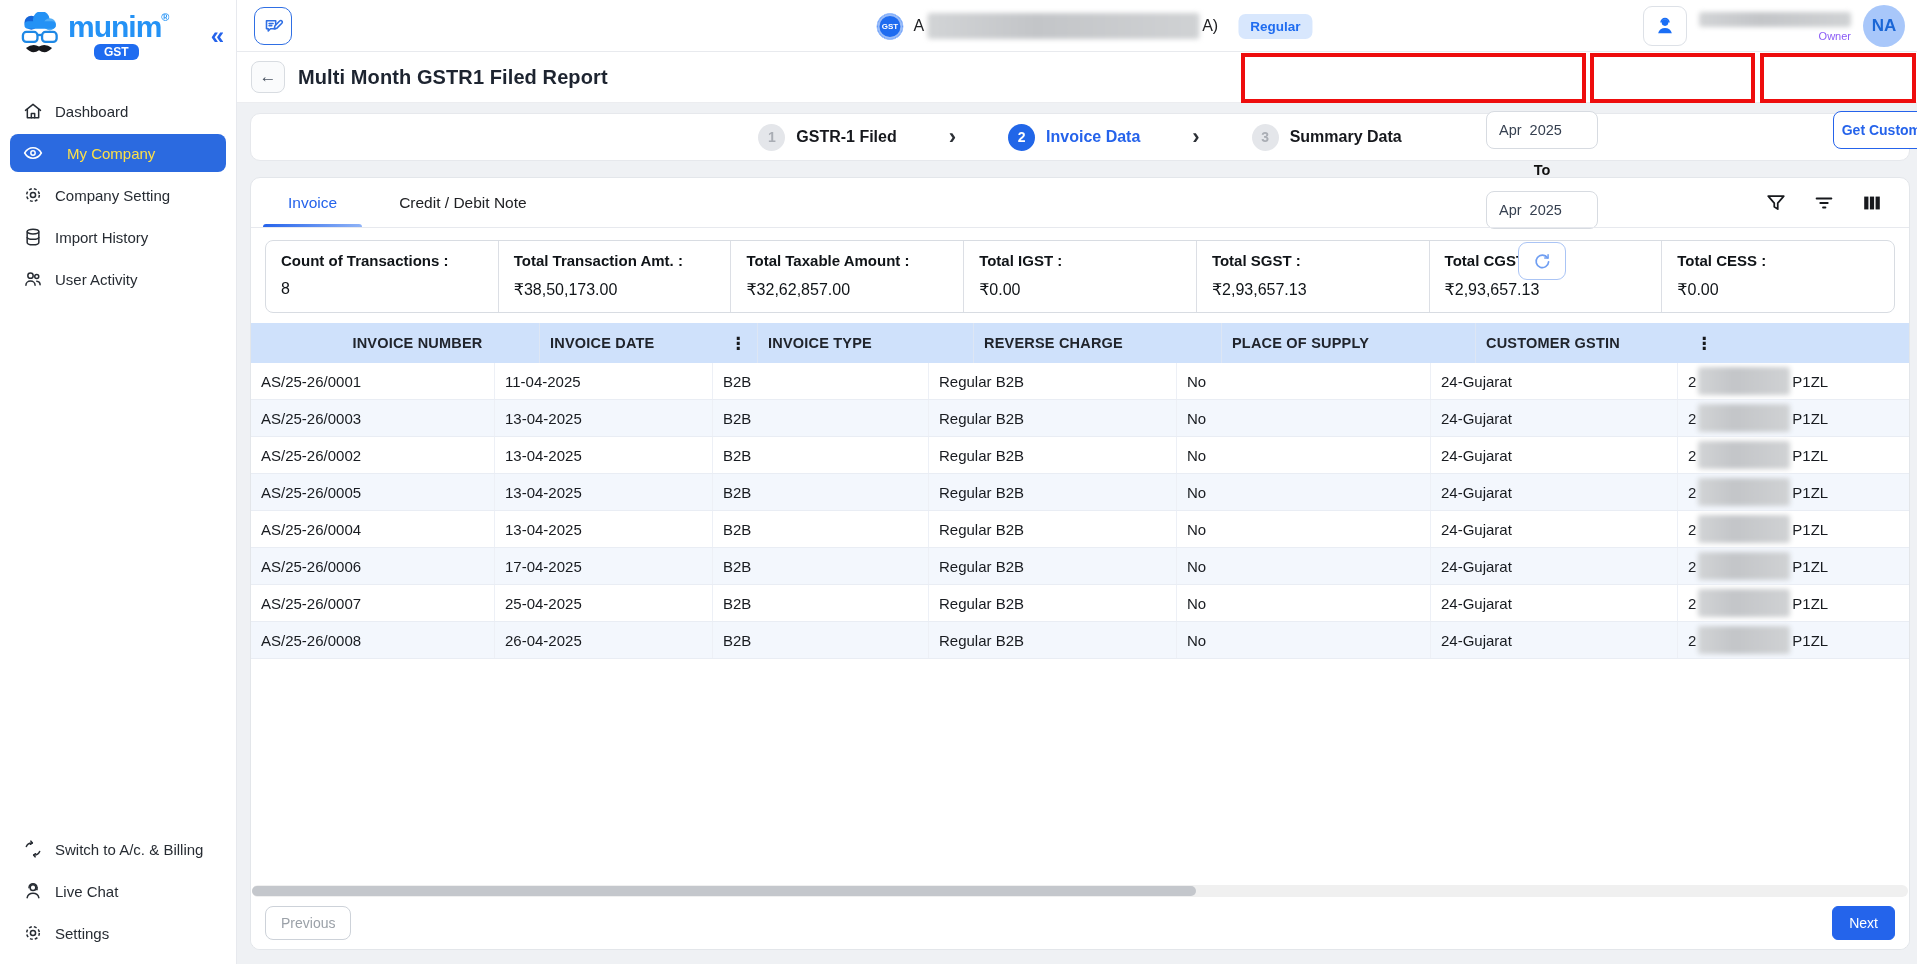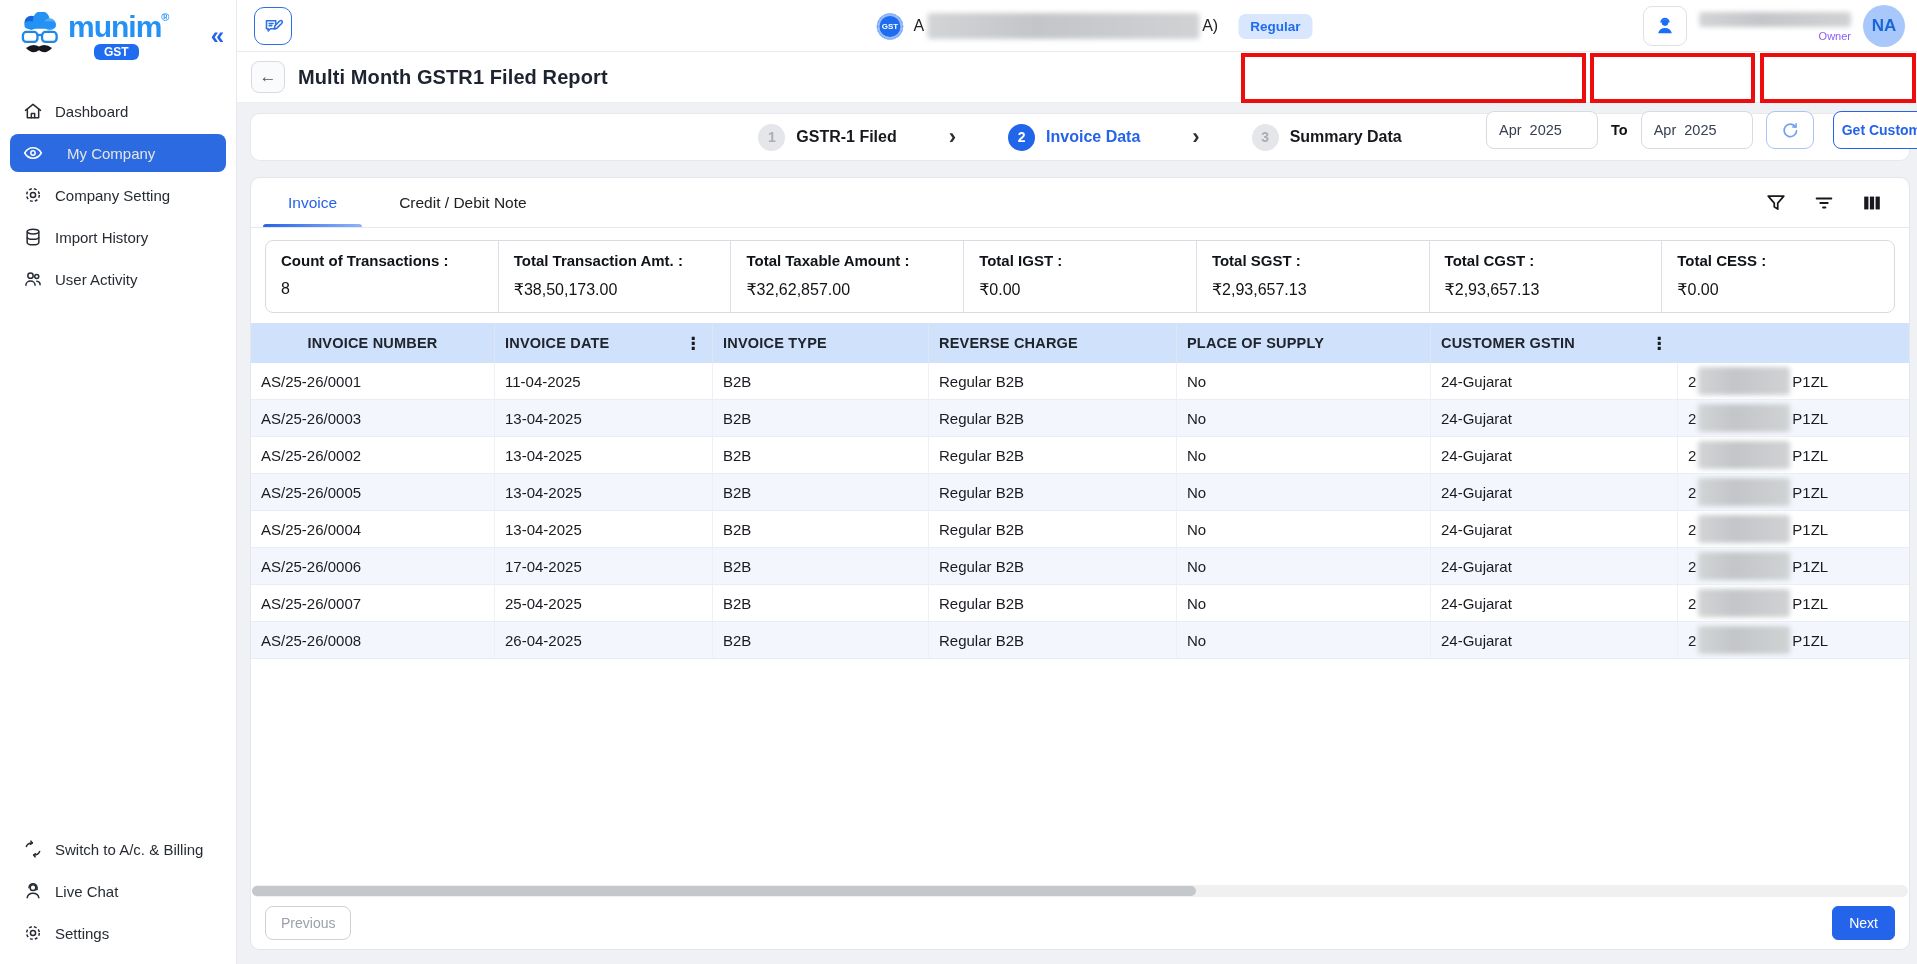--- a/index.html
+++ b/index.html
@@ -16,21 +16,21 @@
   .logo-row { padding:12px 14px 6px 16px; position:relative; }
   .logo-lockup { display:flex; align-items:flex-start; gap:6px; cursor:pointer; }
   .logo-text { line-height:1; }
   .logo-word { font-size:30px; font-weight:700; color:#2492f5; letter-spacing:-1px; }
   .logo-reg { font-size:11px; color:#2492f5; vertical-align:top; font-weight:700; }
   .gst-pill { display:inline-block; background:#1f6cf0; color:#fff; font-size:12px; font-weight:700; padding:2px 10px; border-radius:6px; margin:2px 0 0 26px; }
   .collapse { position:absolute; right:12px; top:24px; color:#2563eb; font-size:24px; font-weight:700; cursor:pointer; line-height:1; }
   .nav { margin-top:26px; }
   .nav-item { display:flex; align-items:center; gap:12px; margin:4px 10px; padding:9px 13px; border-radius:8px; font-size:15px; font-weight:500; color:#272c33; cursor:pointer; }
   .nav-item .mi { width:20px; height:20px; color:#272c33; flex:0 0 20px; }
-  .nav-item.active { background:#2b6ae0; color:#e5e5e5;gap:24px; }
+  .nav-item.active { background:#2b6ae0; color:#fde047;gap:24px; }
   .nav-item.active .mi { color:#fff; }
   .nav-bottom { position:absolute; left:0; right:0; bottom:8px; }
 
   
   .topbar { height:52px; background:#fff; border-bottom:1px solid #e8eaee; position:relative; flex:0 0 52px; }
   .compose-btn { position:absolute; left:17px; top:7px; width:38px; height:38px; border-radius:10px; border:1.6px solid #2f6fe4; background:#fff; display:flex; align-items:center; justify-content:center; cursor:pointer; }
   .company-wrap { position:absolute; left:50%; top:0; height:52px; transform:translateX(-46%); display:flex; align-items:center; gap:10px; }
   .gst-seal { width:27px; height:27px; border-radius:50%; background:#1f6cf0; display:flex; align-items:center; justify-content:center; color:#fff; font-size:8px; font-weight:700; border:1px solid #9cc0ff; box-shadow:inset 0 0 0 2px rgba(255,255,255,.55); }
   .company-line { display:flex; align-items:center; gap:3px; font-size:16px; font-weight:500; color:#202124; }
   .plan-badge { background:#d8e7fd; color:#1f6cf0; font-size:13.5px; font-weight:600; padding:5px 12px; border-radius:7px; margin-left:10px; cursor:default; }
@@ -43,21 +43,21 @@
   
   .redact { display:inline-block; background:linear-gradient(90deg,#d2d4d6,#c3c5c8 40%,#d0d2d4); filter:blur(2.5px); border-radius:3px; }
   .redact-company { width:272px; height:26px; }
   .redact-owner { width:152px; height:15px; }
   .redact-gstin { width:92px; height:28px; margin:-6px 2px; }
 
   
   .titlebar { height:51px; background:#fff; position:relative; display:flex; align-items:center; padding-left:14px; flex:0 0 51px; border-bottom:1px solid #ecedf0; }
   .back-btn { width:34px; height:32px; border:1px solid #d8dce1; border-radius:8px; background:#fafbfc; color:#4b5563; font-size:17px; display:flex; align-items:center; justify-content:center; cursor:pointer; }
   .page-title { font-size:20px; font-weight:700; color:#1d2430; margin-left:13px; letter-spacing:.1px; }
-  .range-controls { position:absolute; left:1249px; top:59px; display:flex; align-items:center; gap:13px; }
+  .range-controls { position:absolute; left:1249px; top:59px; display:flex; align-items:center; gap:13px;flex-direction:column; }
   .date-input { width:112px; height:38px; border:1px solid #d7dbe1; border-radius:8px; padding:0 12px; font-size:14.5px; color:#374151; font-family:inherit; background:#fff; }
   .to-label { font-size:14.5px; font-weight:700; color:#111; }
   .refresh-btn { width:48px; height:38px; border:1px solid #aac4f5; border-radius:9px; background:#fff; display:flex; align-items:center; justify-content:center; cursor:pointer; }
   .hdr-btn { position:absolute; top:59px; height:38px; border:1px solid #2563eb; background:#fff; color:#2563eb; font-size:14px; font-weight:600; border-radius:8px; cursor:pointer; font-family:inherit; }
   .btn-getname { left:1596px; width:152px; }
 
   
   .red-box { position:absolute; border:4px solid #ee0d0d; z-index:50; pointer-events:none; }
 
   
@@ -88,21 +88,21 @@
   .sum-cell { flex:1; padding:11px 15px 13px; min-width:0; }
   .sum-cell:not(:last-child) { border-right:1px solid #dcdfe5; }
   .sum-label { font-size:15px; font-weight:600; color:#101418; white-space:nowrap; }
   .sum-value { font-size:16px; font-weight:500; color:#101418; margin-top:11px; white-space:nowrap; }
 
   
   .table-wrap { flex:1; min-height:0; overflow:hidden; display:flex; flex-direction:column; }
   .thead { display:flex; background:#cfe1fb; height:40px; flex:0 0 40px; }
   .thead > div { display:flex; align-items:center; padding:0 10px; font-size:14.5px; font-weight:600; color:#20242c; letter-spacing:.2px; border-right:1px solid #dde6f4; cursor:pointer; white-space:nowrap; }
   .thead > div:last-of-type { border-right:none; }
-  .thead > div:nth-of-type(1) { justify-content:center; }
+  .thead > div:nth-of-type(1) { justify-content:center;margin-left:45px; }
   .kebab { display:none; margin-left:auto; font-size:17px; font-weight:700; color:#17191d; padding-left:8px; cursor:pointer; }
   .thead > div.has-kebab .kebab { display:inline; }
   .thead > div:nth-of-type(1){width:244px;} .thead > div:nth-of-type(2){width:218px;}
   .thead > div:nth-of-type(3){width:216px;} .thead > div:nth-of-type(4){width:248px;}
   .thead > div:nth-of-type(5){width:254px;} .thead > div:nth-of-type(6){width:247px;}
   .thead > div:nth-of-type(7){width:229px;}
   .tbody { flex:0 0 auto; }
   .tr { display:flex; height:37px; border-bottom:1px solid #e9edf4; background:#fff; cursor:pointer; }
   .tr:nth-of-type(even) { background:#f3f7fd; }
   .tr > div { display:flex; align-items:center; padding:0 10px; font-size:15px; color:#181b20; border-right:1px solid #edf0f6; white-space:nowrap; overflow:hidden; }

